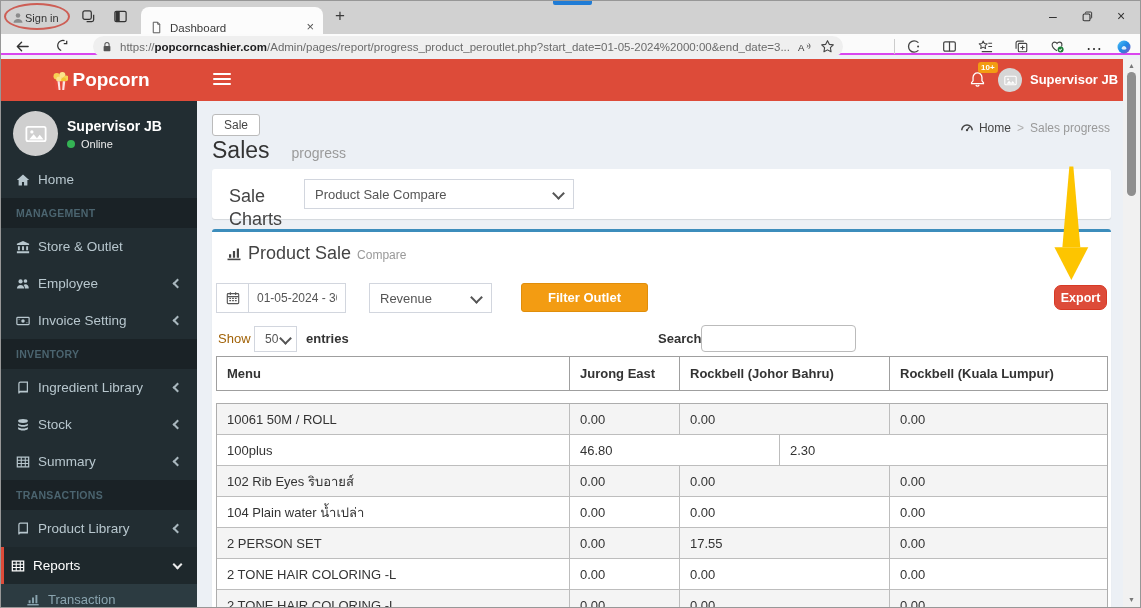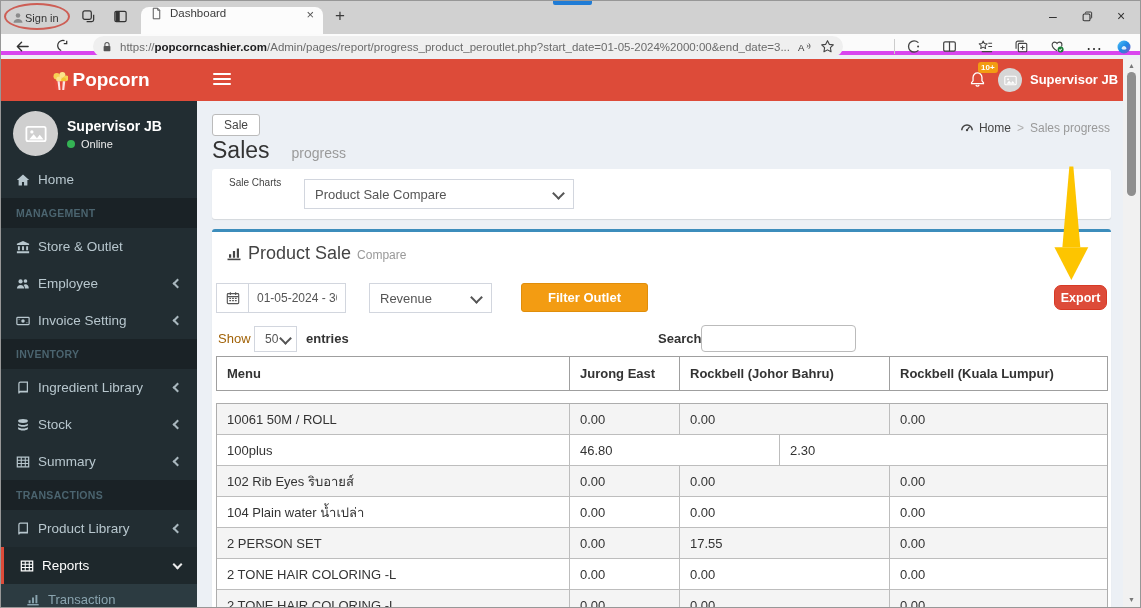--- a/index.html
+++ b/index.html
@@ -9,28 +9,28 @@
   .ic{display:inline-flex;align-items:center;justify-content:center;line-height:1}
   .ic svg{display:block}
 
   
   .tabstrip{position:absolute;left:0;top:0;width:100%;height:33px;background:#d1d1d1}
   .signin-annot{position:absolute;left:3px;top:2px;width:66px;height:27px;border:2px solid #cd5e55;border-radius:50%}
   .signin{position:absolute;left:10px;top:6px;height:21px;display:flex;align-items:center;
     font-size:11px;color:#333}
   .ts-ic{position:absolute;top:8px;color:#333;cursor:pointer}
   .tab{position:absolute;left:140px;top:6px;width:182px;height:27px;background:#fcfcfc;
-    border-radius:8px 8px 0 0;display:flex;align-items:flex-start;padding:0 9px;gap:7px;font-size:11.5px;color:#3b3b3b}
+    border-radius:8px 8px 0 0;display:flex;align-items:flex-end;padding:0 9px;gap:7px;font-size:11.5px;color:#3b3b3b}
   .tab-title{flex:1;overflow:hidden;white-space:nowrap}
   .tab-close{font-size:13px;color:#555;cursor:pointer}
   .newtab{position:absolute;left:334px;top:5px;font-size:17px;color:#3b3b3b;cursor:pointer}
   .bluestrip{position:absolute;left:552px;top:0;width:39px;height:4px;background:#1f7cd6;border-radius:0 0 2px 2px}
   .winctl{position:absolute;top:0;height:30px;width:34px;display:flex;align-items:center;justify-content:center;
     font-size:14px;color:#333;cursor:pointer}
-  .toolbar{position:absolute;left:0;top:33px;width:100%;height:21px;background:#fbfbfb;border-bottom:4px solid #d946ef}
+  .toolbar{position:absolute;left:0;top:33px;width:100%;height:21px;background:#fbfbfb;border-bottom:2px solid #d946ef}
   .tb-ic{position:absolute;top:5px;color:#333;cursor:pointer}
   .urlpill{position:absolute;left:92px;top:2px;width:750px;height:21px;background:#efefef;border-radius:11px;
     display:flex;align-items:center;padding:0 8px;gap:7px}
   .url{flex:1;font-size:11.5px;white-space:nowrap;overflow:hidden;color:#6b6b6b}
   .url b{color:#1d1d1f;font-weight:700}
   .tb-div{position:absolute;left:893px;top:5px;width:1px;height:15px;background:#ccc}
 
   
   .brand{position:absolute;left:0;top:58px;width:196px;height:42px;background:#dd4b39;display:flex;
     align-items:center;justify-content:center;gap:4px;color:#fff;font-size:19px;font-weight:700}
@@ -47,21 +47,21 @@
   
   .sidebar{position:absolute;left:0;top:100px;width:196px;bottom:0;background:#222d32;overflow:hidden}
   .sb-avatar{position:absolute;left:12px;top:10px;width:45px;height:45px;border-radius:50%;background:#cfcfcf;
     display:flex;align-items:center;justify-content:center;color:#fff}
   .sb-name{position:absolute;left:66px;top:17px;color:#fff;font-size:14px;font-weight:700}
   .sb-status{position:absolute;left:66px;top:37px;color:#ececec;font-size:11px;display:flex;align-items:center;gap:6px}
   .sb-dot{width:8px;height:8px;border-radius:50%;background:#34b354}
   .menu{position:absolute;left:0;top:60px;right:0}
   .mi{height:37px;display:flex;align-items:center;padding-left:15px;color:#b8c7ce;font-size:13.5px;cursor:pointer}
   .mi .ic{width:22px;justify-content:flex-start}
-  .mi.active{background:#1e282c;color:#fff;border-left:3px solid #dd4b39;padding-left:16px}
+  .mi.active{background:#1e282c;color:#fff;border-left:3px solid #dd4b39;padding-left:7px}
   .mh{height:30px;display:flex;align-items:center;padding-left:15px;background:#1a2226;color:#4b646f;
     font-size:10.5px;font-weight:700;letter-spacing:.3px}
   .msub{height:31px;display:flex;align-items:center;padding-left:25px;background:#2c3b41;color:#8aa4af;
     font-size:13px;cursor:pointer}
   .msub .ic{width:22px;justify-content:flex-start}
   .chev{margin-left:auto;margin-right:16px;width:7px;height:7px;border-left:2px solid currentColor;border-bottom:2px solid currentColor;opacity:.9}
   .chev.left{transform:rotate(45deg)}
   .chev.down{transform:rotate(-45deg);margin-top:-3px}
 
   
@@ -70,21 +70,21 @@
     border-radius:3px;font-size:12px;color:#444;cursor:pointer}
   .pagetitle{position:absolute;left:15px;top:36px;font-size:23px;color:#333}
   .pagesub{font-size:14px;color:#9a9a9a;margin-left:22px}
   .crumbs{position:absolute;right:30px;top:20px;display:flex;align-items:center;gap:6px;font-size:12px}
   .crumb-home{color:#444;cursor:pointer;display:flex;align-items:center;gap:5px}
   .crumb-sep{color:#b0b0b0}
   .crumb-cur{color:#999}
 
   .card1{position:absolute;left:15px;top:68px;width:899px;height:50px;background:#fff;border-radius:3px;
     box-shadow:0 1px 1px rgba(0,0,0,.1)}
-  .sc-label{position:absolute;left:17px;top:8px;width:60px;font-size:10px;color:#444;line-height:1.25}
+  .sc-label{position:absolute;left:17px;top:16px;width:60px;font-size:18px;color:#444;line-height:1.25}
   .select{position:absolute;background:#fff;border:1px solid #d2d6de;font-size:13px;color:#555;
     display:flex;align-items:center;padding:0 26px 0 10px;cursor:pointer}
   .select::after{content:"";position:absolute;right:10px;top:50%;margin-top:-5px;width:7px;height:7px;
     border-left:2px solid #555;border-bottom:2px solid #555;transform:rotate(-45deg)}
   .sc-select{left:92px;top:10px;width:270px;height:30px}
 
   .card2{position:absolute;left:15px;top:128px;width:899px;height:500px;background:#fff;border-radius:3px;
     border-top:3px solid #3c8dbc;box-shadow:0 1px 1px rgba(0,0,0,.1)}
   .boxtitle{position:absolute;left:14px;top:11px;display:flex;align-items:baseline;gap:6px}
   .boxtitle .ic{align-self:center;color:#444}

